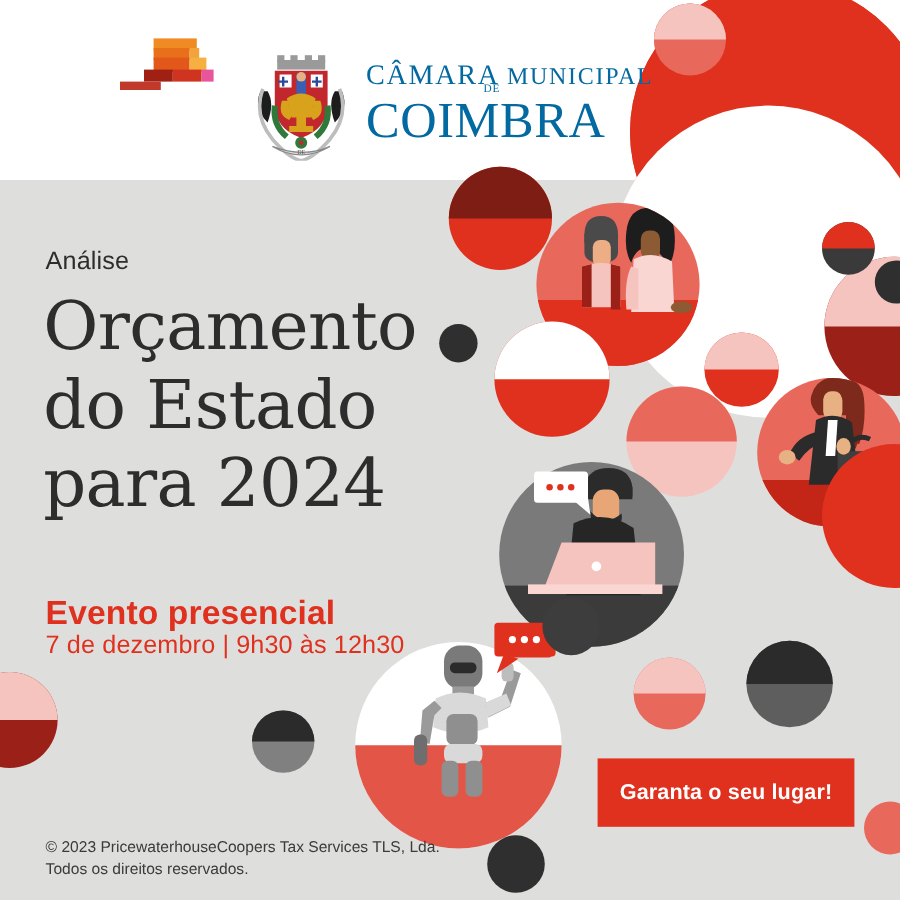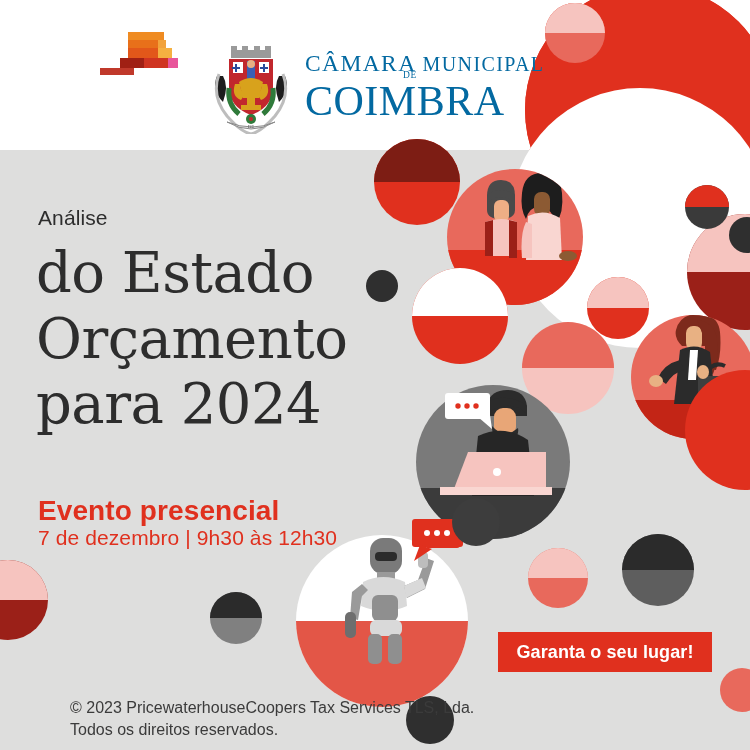--- a/index.html
+++ b/index.html
@@ -30,25 +30,25 @@
 
   
   .kicker{position:absolute;left:38px;top:206px;font-size:21px;font-weight:normal;color:#2d2d2d;letter-spacing:.1px;z-index:30;}
   .headline{position:absolute;left:36px;top:240px;width:400px;z-index:30;
     font-family:"DejaVu Serif", serif;font-size:56px;line-height:1.17;color:#2d2d2d;letter-spacing:-0.5px;}
   .headline span{display:block;}
 
   .evt-title{position:absolute;left:38px;top:495px;font-size:28px;font-weight:bold;color:#e0301e;z-index:30;letter-spacing:.1px;}
   .evt-sub{position:absolute;left:38px;top:526px;font-size:21px;color:#e0301e;z-index:30;letter-spacing:.1px;}
 
-  .footer{position:absolute;left:38px;top:697px;font-size:16px;line-height:1.35;color:#3b3b3b;z-index:30;margin-left:32px;}
+  .footer{position:absolute;left:38px;top:697px;font-size:13px;line-height:1.35;color:#3b3b3b;z-index:30;}
   .footer span{display:block;}
 
   
-  .cta{position:absolute;left:498px;top:632px;width:214px;height:40px;background:#e0301e;
+  .cta{position:absolute;left:498px;top:632px;width:214px;height:57px;background:#e0301e;
     display:flex;align-items:center;justify-content:center;z-index:35;cursor:pointer;}
   .cta span{color:#fff;font-size:18px;font-weight:bold;letter-spacing:.1px;}
 
   
   .collage{position:absolute;left:0;top:0;width:750px;height:750px;z-index:10;}
   .hdr-collage{position:absolute;left:0;top:0;width:750px;height:150px;overflow:hidden;z-index:20;}
 </style>
 </head>
 <body>
 
@@ -305,22 +305,22 @@
     <div class="cm-text">
       <div class="cm-line1">CÂMARA <span style="font-size:20px">MUNICIPAL</span></div>
       <div style="position:absolute;left:98px;top:18px;font-size:9.5px;letter-spacing:.6px;">DE</div>
         <div class="cm-line2">COIMBRA</div>
     </div>
   </div>
 
   <div class="kicker">Análise</div>
 
   <div class="headline">
+    <span>Orçamento</span>
     <span>do Estado</span>
-    <span>Orçamento</span>
     <span>para 2024</span>
   </div>
 
   <div class="evt-title">Evento presencial</div>
   <div class="evt-sub">7 de dezembro | 9h30 às 12h30</div>
 
   <div class="cta">
     <span>Garanta o seu lugar!</span>
   </div>
 

